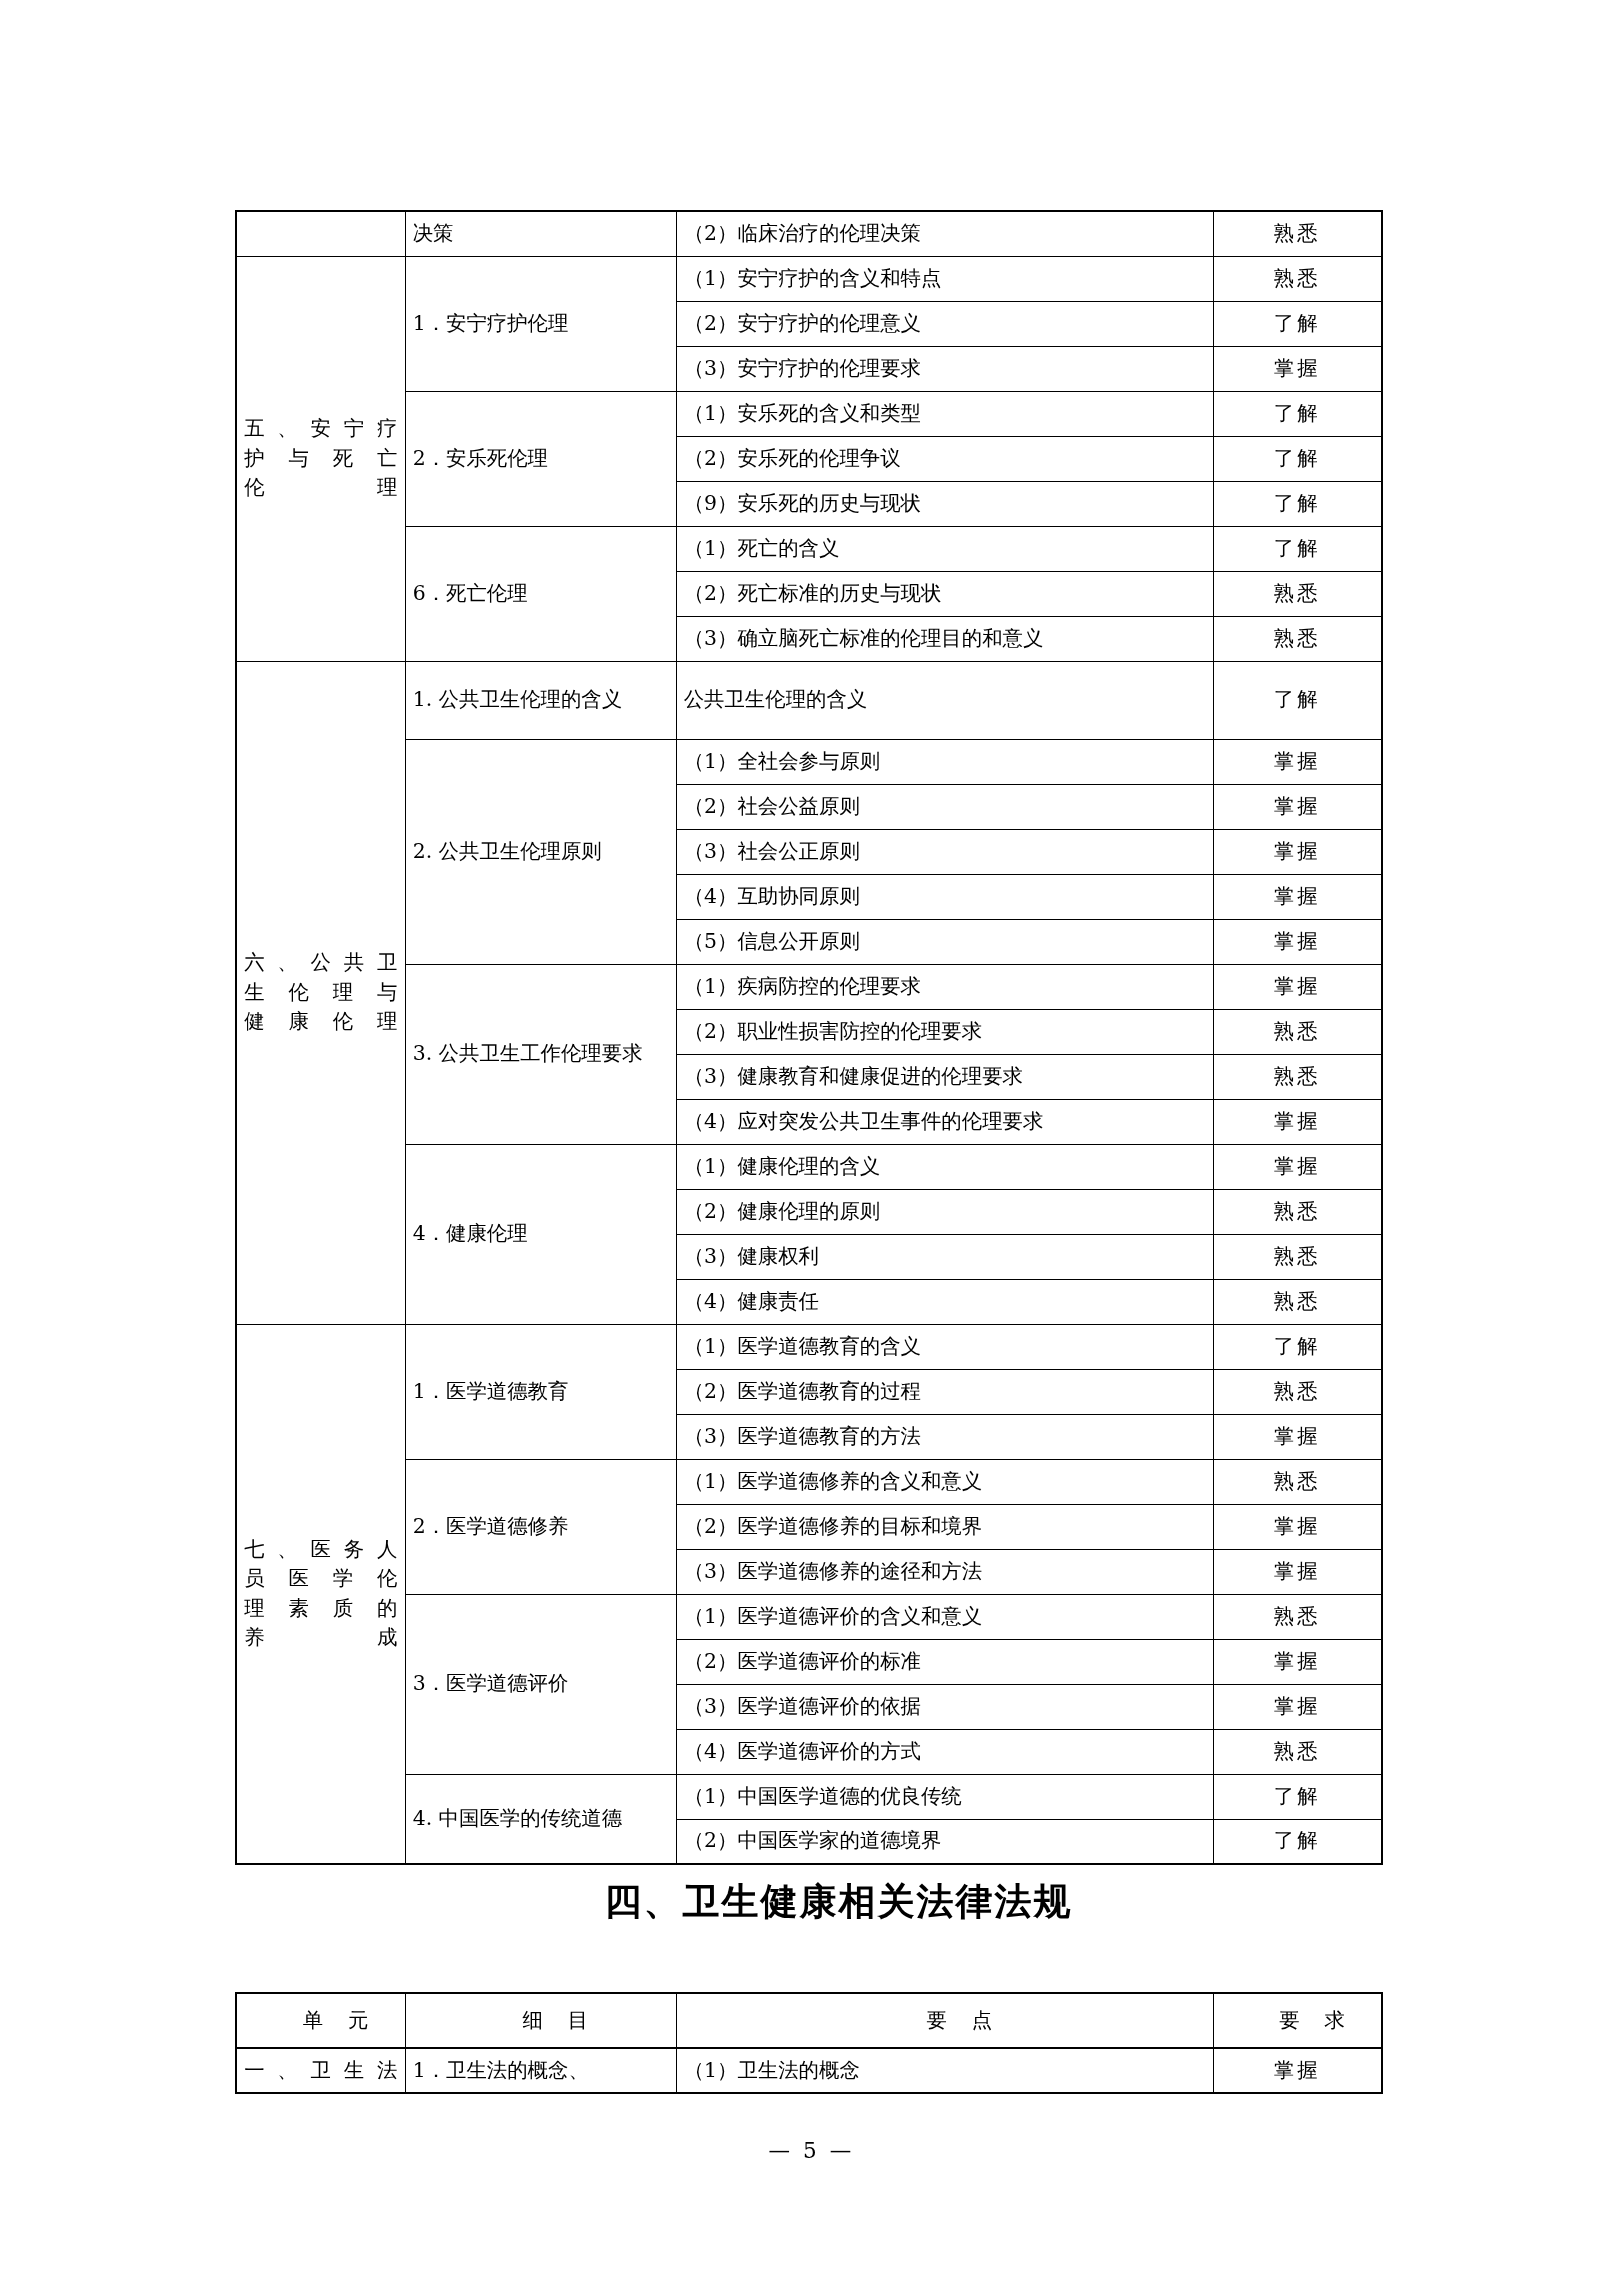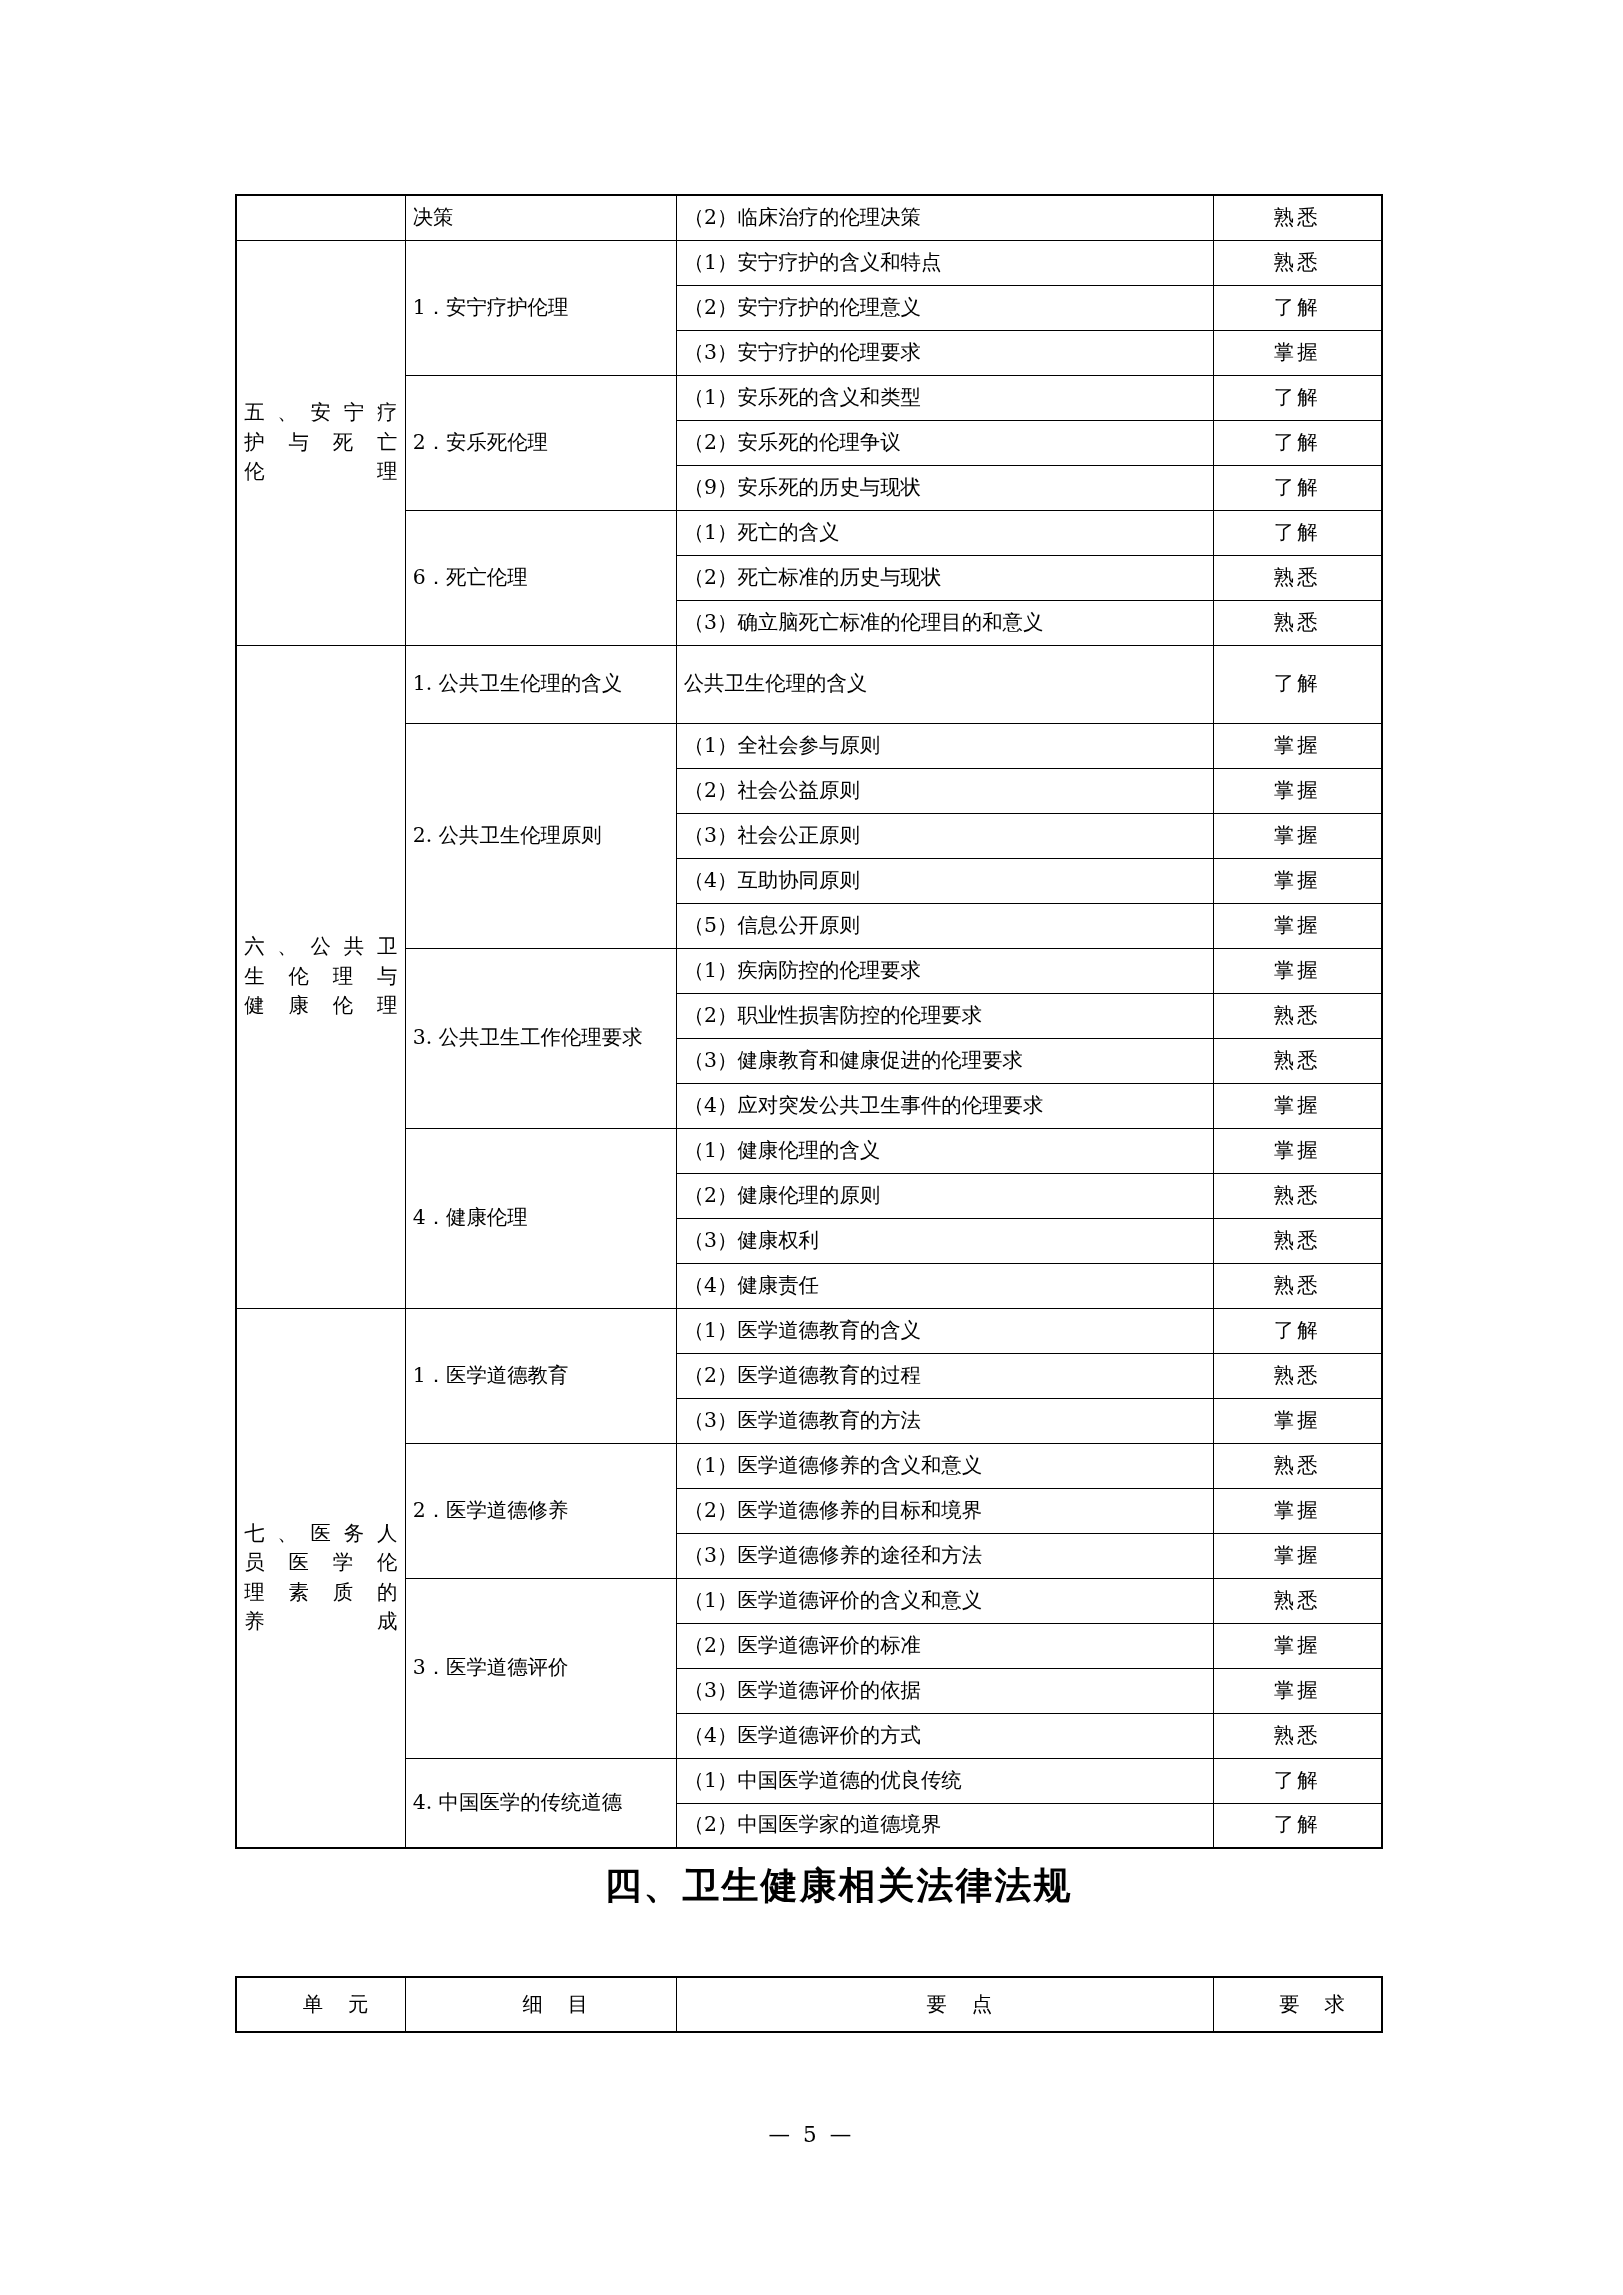--- a/index.html
+++ b/index.html
@@ -10,21 +10,21 @@
   body {
     width: 1623px;
     height: 2295px;
     font-family: "DejaVu Serif", "Liberation Serif", serif;
     color: #000000;
     position: relative;
     overflow: hidden;
   }
   .page {
     position: absolute;
-    left: 0; top: 0;
+    left: 0; top: 16px;
     width: 1623px;
     height: 2025px;
     text-decoration: underline;
   }
 
   
   table.syllabus {
     position: absolute;
     border-collapse: collapse;
     table-layout: fixed;
@@ -315,19 +315,25 @@
         <col class="c-point">
         <col class="c-req">
     </colgroup>
     <tbody>
       <tr class="hdr-row">
         <td class="hdr c-unit">单 元</td>
         <td class="hdr c-detail">细 目</td>
         <td class="hdr c-point">要 点</td>
         <td class="hdr c-req">要 求</td>
       </tr>
+      <tr>
+        <td class="unit-cell c-unit r1">一、卫生法</td>
+        <td class="detail-cell c-detail r1">1．卫生法的概念、</td>
+        <td class="point-cell c-point r1">（1）卫生法的概念</td>
+        <td class="req-cell c-req r1">掌握</td>
+      </tr>
     </tbody>
   </table>
 
   <div class="page-footer" style="top:2122px;">— 5 —</div>
 
 </div>
 
 
 </body></html>

